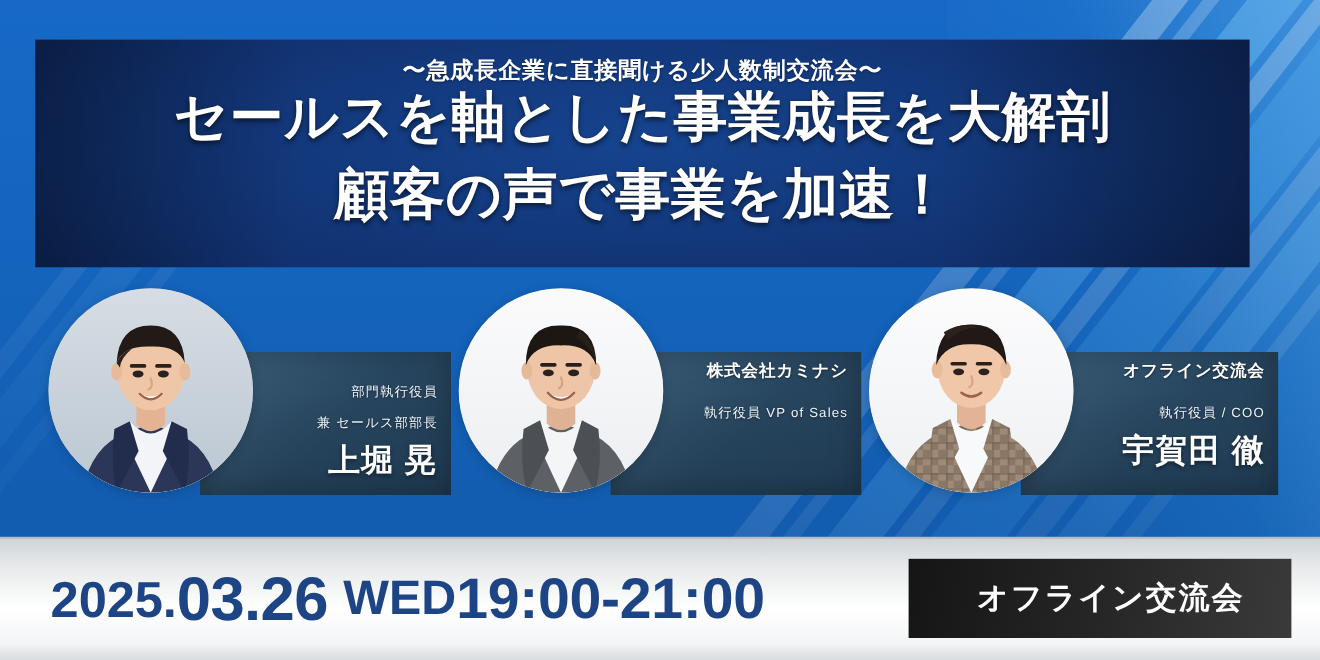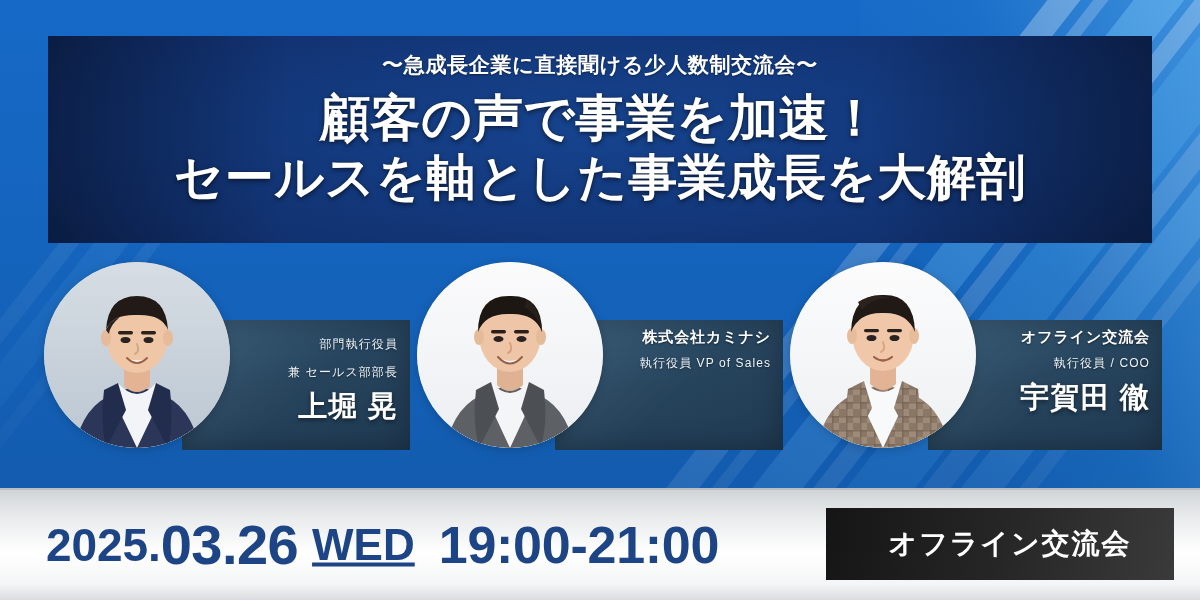--- a/index.html
+++ b/index.html
@@ -34,21 +34,21 @@
     position:absolute; display:block;
     transform:rotate(38deg); transform-origin:center;
     border-radius:2px;
   }
   
   .stripes-left { position:absolute; bottom:100px; left:-40px; width:260px; height:300px; opacity:.5; }
   .stripes-left i { position:absolute; display:block; transform:rotate(38deg); }
 
   
   .title-panel {
-    position:absolute; left:48px; top:36px; width:1104px; height:207px;
+    position:absolute; left:32px; top:36px; width:1104px; height:207px;
     background:
       radial-gradient(120% 170% at 50% 45%, #16448f 0%, #11306e 42%, #0a1a40 78%, #08142f 100%);
     overflow:hidden;
   }
   .title-panel .sheen {
     position:absolute; inset:0;
     background:linear-gradient(92deg, rgba(0,0,0,.34) 0%, rgba(0,0,0,0) 22%, rgba(0,0,0,0) 74%, rgba(0,0,0,.34) 100%);
   }
   .title-inner { position:relative; z-index:2; text-align:center; padding-top:16px; }
 
@@ -93,21 +93,21 @@
   .card-txt {
     position:absolute; right:12px; top:8px; left:8px;
     text-align:right; color:#fff;
   }
   .company {
     font-size:15px; font-weight:700; letter-spacing:.06em;
     text-shadow:0 1px 2px rgba(0,0,0,.5); white-space:nowrap;
   }
   .role {
     font-size:12px; font-weight:400; letter-spacing:.09em;
-    margin-top:8px; color:#eef4f8; text-shadow:0 1px 2px rgba(0,0,0,.45);
+    margin-top:20px; color:#eef4f8; text-shadow:0 1px 2px rgba(0,0,0,.45);
     white-space:nowrap;
   }
   .role + .role { margin-top:11px; }
   .pname {
     font-size:29px; font-weight:700; letter-spacing:.04em;
     margin-top:6px; text-shadow:0 2px 4px rgba(0,0,0,.5); white-space:nowrap;
   }
 
   .photo {
     position:absolute; left:0; top:0;
@@ -126,22 +126,22 @@
   .bottom-rule { position:absolute; left:0; top:0; width:1200px; height:2px; background:rgba(0,0,0,.10); }
 
   .date-row {
     position:absolute; left:46px; top:50%; transform:translateY(-50%);
     display:flex; align-items:center; color:#1d4484;
     font-weight:700; letter-spacing:-.005em; white-space:nowrap;
   }
   .d-year { font-size:46px; }
   .d-dot  { font-size:46px; }
   .d-md   { font-size:56px; letter-spacing:-.01em; }
-  .d-dow  { font-size:44px; margin-left:14px; letter-spacing:.00em;text-decoration:underline; }
-  .d-time { font-size:52px; margin-left:24px; letter-spacing:-.005em; }
+  .d-dow  { font-size:44px; margin-left:14px; letter-spacing:.00em; }
+  .d-time { font-size:52px; letter-spacing:-.005em; }
 
   .badge {
     position:absolute; right:26px; top:50%; transform:translateY(-50%);
     width:348px; height:72px;
     background:linear-gradient(100deg,#151515 0%,#262626 50%,#3a3a3a 100%);
     display:flex; align-items:center; justify-content:center;padding-left:20px;
   }
   .badge span {
     color:#fff; font-size:28px; font-weight:700; letter-spacing:.07em;
   }
@@ -168,22 +168,22 @@
   <div class="stripes-left">
     <i style="left:10px; top:0; width:16px; height:320px; background:linear-gradient(180deg,rgba(255,255,255,.14),rgba(255,255,255,.02));"></i>
     <i style="left:46px; top:0; width:28px; height:320px; background:linear-gradient(180deg,rgba(120,195,245,.22),rgba(120,195,245,.03));"></i>
     <i style="left:96px; top:0; width:12px; height:320px; background:linear-gradient(180deg,rgba(255,255,255,.12),rgba(255,255,255,.02));"></i>
   </div>
 
   <div class="title-panel">
     <div class="sheen"></div>
     <div class="title-inner">
       <div class="kicker">〜急成長企業に直接聞ける少人数制交流会〜</div>
+      <div class="title-line l2">セールスを軸とした事業成長を大解剖</div>
       <div class="title-line l1">顧客の声で事業を加速！</div>
-      <div class="title-line l2">セールスを軸とした事業成長を大解剖</div>
     </div>
   </div>
 
   <div class="speakers">
 
     <div class="speaker s1">
       <div class="card">
         <div class="card-txt">
           <div class="role">部門執行役員</div>
           <div class="role">兼 セールス部部長</div>

